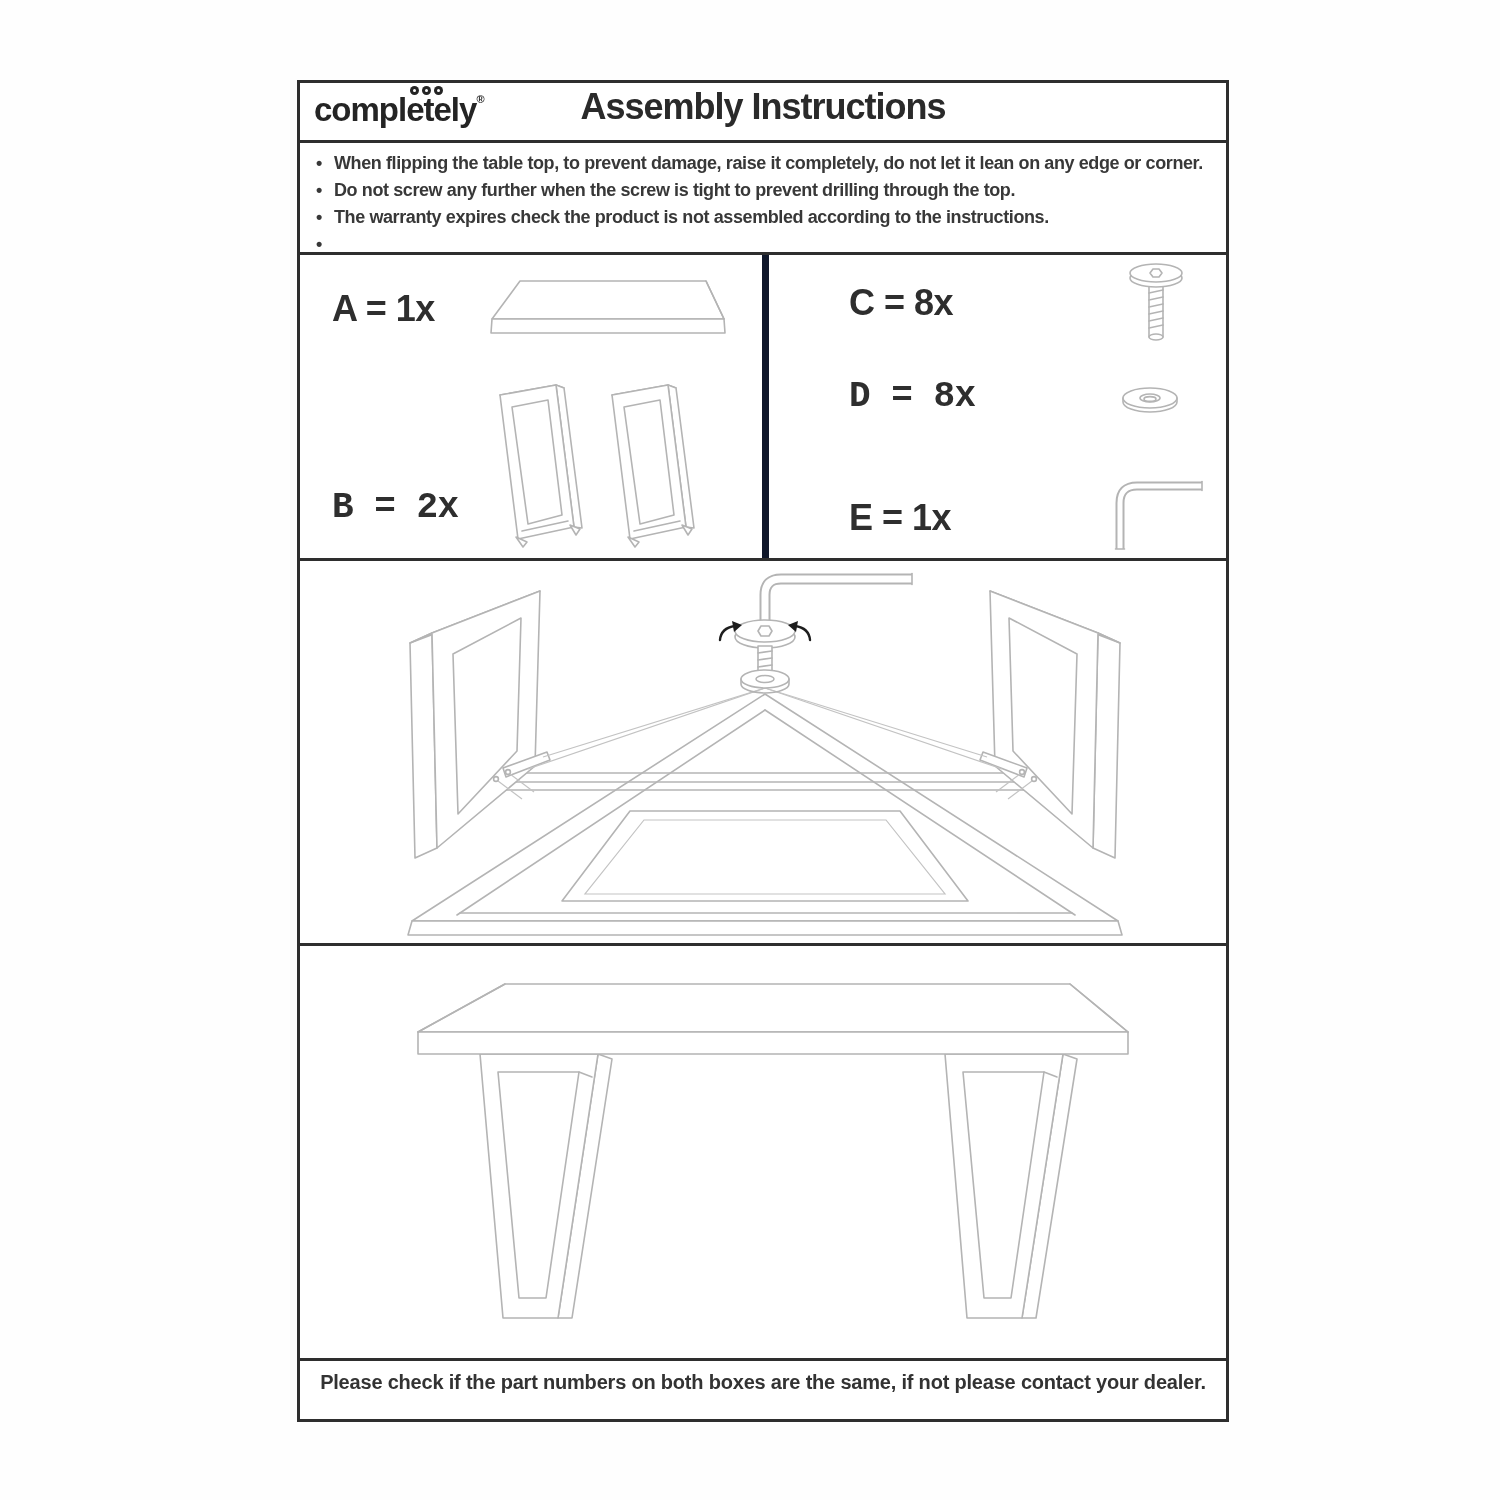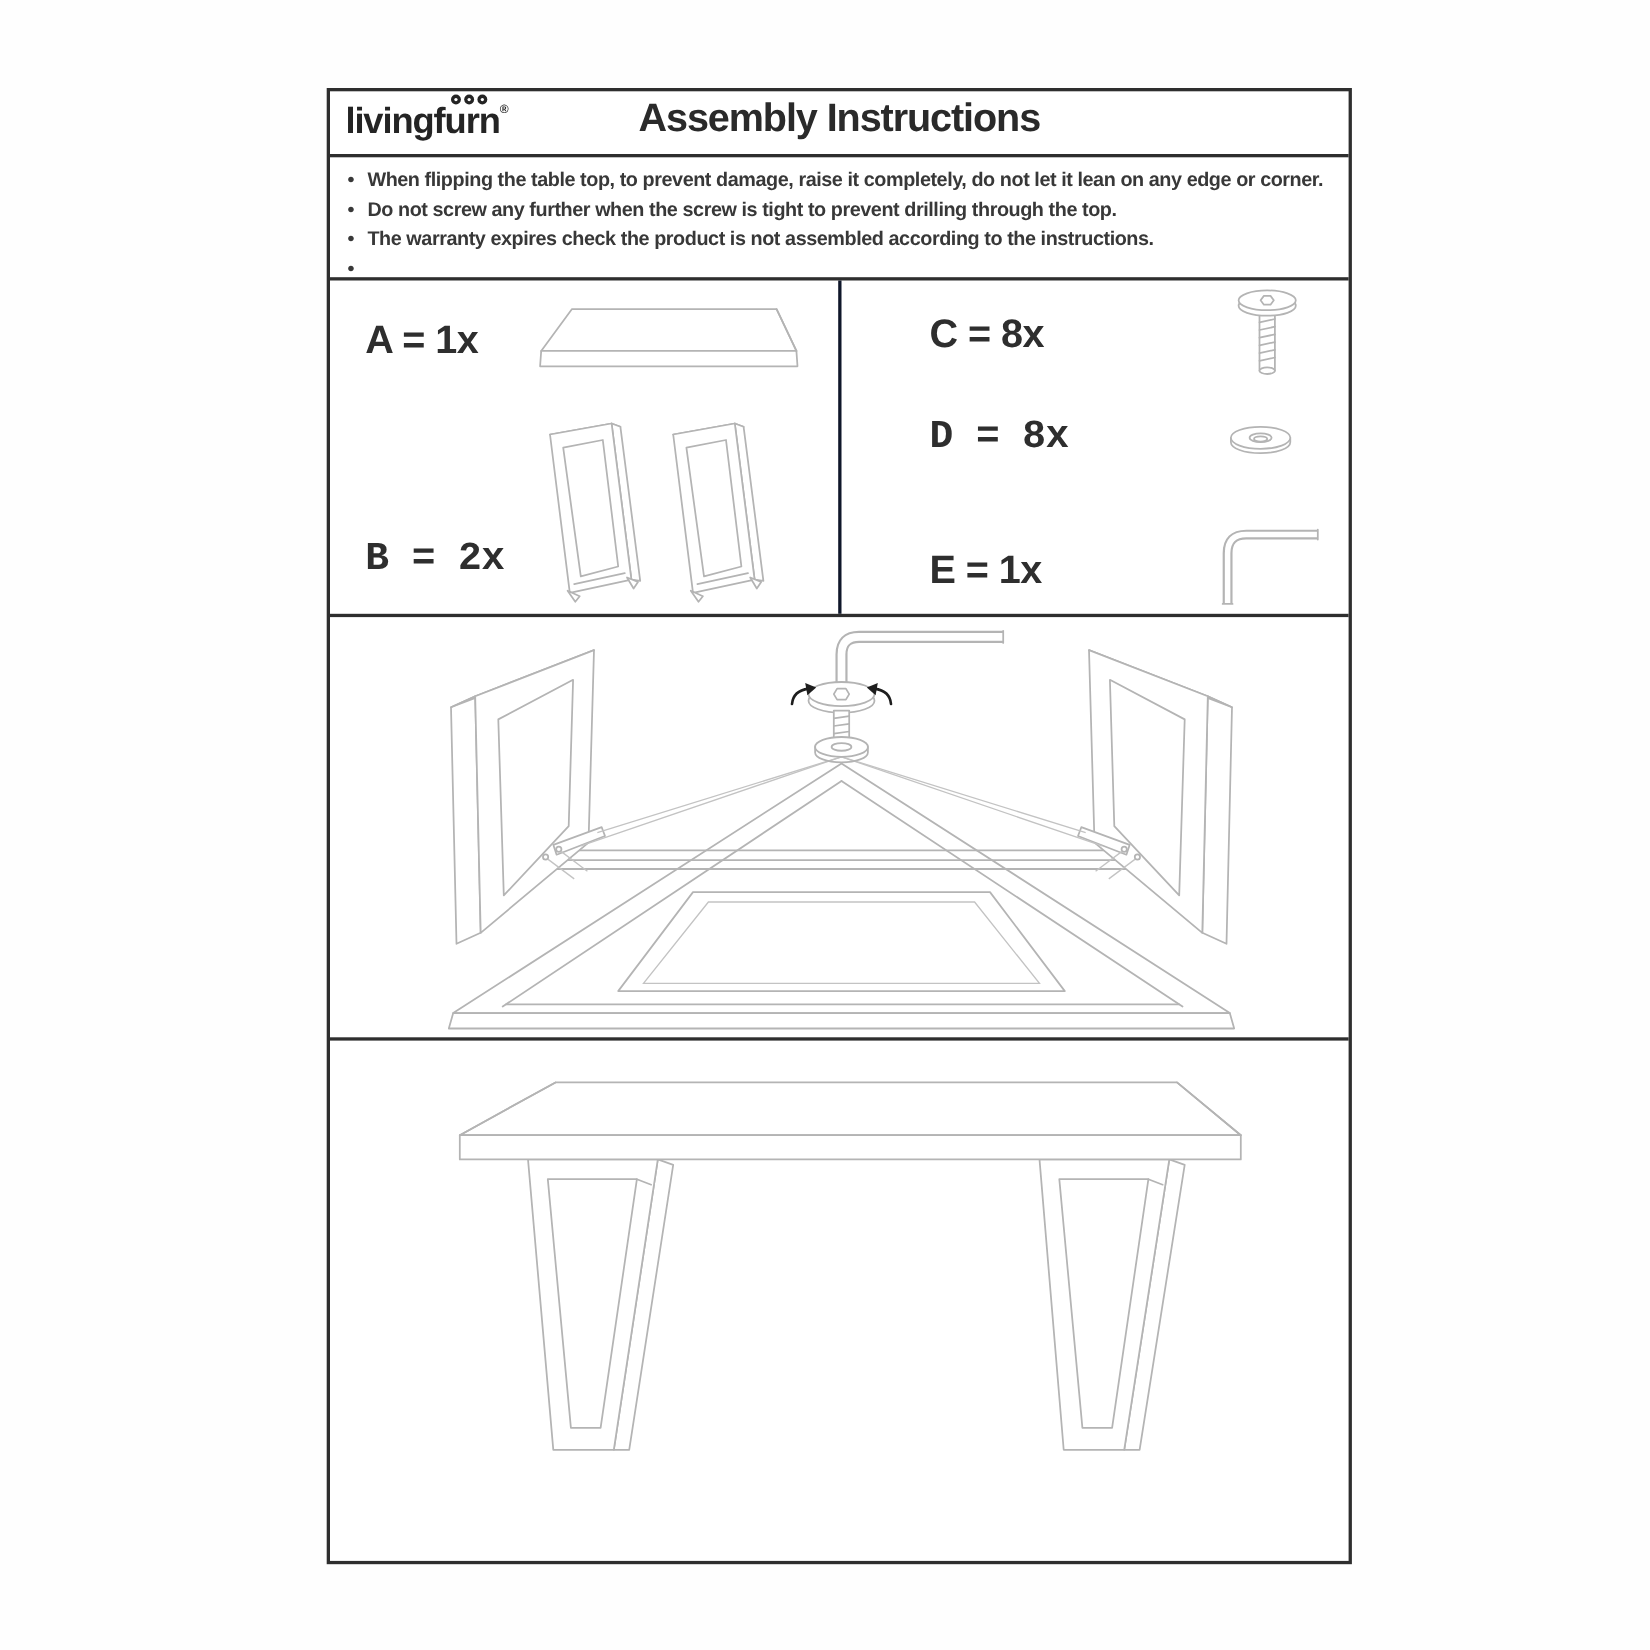--- a/index.html
+++ b/index.html
@@ -23,21 +23,21 @@
          font-size:36px;font-weight:600;letter-spacing:-1px;color:#2a2a2a;}
 
   
   .warnings{height:112px;flex:none;padding:7px 10px 0 16px;}
   .warning-row{display:flex;line-height:27px;font-size:18px;font-weight:600;letter-spacing:-0.4px;color:#383838;}
   .warning-row .bullet{width:18px;flex:none;}
 
   
   .parts{height:306px;flex:none;display:flex;}
   .parts-col{position:relative;height:100%;}
-  .parts-left{width:462px;flex:none;border-right:3px solid #0f172a;}
+  .parts-left{width:462px;flex:none;border-right:7px solid #0f172a;}
   .parts-right{flex:1;margin-left:32px;}
   .part-label{position:absolute;font-size:36px;font-weight:600;letter-spacing:-0.5px;color:#2e2e2e;line-height:1;}
 
   
   .assembly{height:385px;flex:none;}
   .finished{height:415px;flex:none;}
   .assembly svg,.finished svg{display:block;}
 
   
   .ftr{height:46px;flex:none;display:flex;align-items:center;justify-content:center;}
@@ -58,21 +58,21 @@
 <div class="page">
   <div class="document">
 
     <header class="hdr">
       <div class="logo">
         <div class="logo-dots">
             <i></i>
             <i></i>
             <i></i>
           </div>
-        <span class="logo-text">livingfurn</span><span class="logo-reg">®</span>
+        <span class="logo-text">completely</span><span class="logo-reg">®</span>
       </div>
       <h1 class="title">Assembly Instructions</h1>
     </header>
 
     <section class="warnings sec-divide">
       <div class="warning-row">
         <span class="bullet">•</span>
         <span>When flipping the table top, to prevent damage, raise it completely, do not let it lean on any edge or corner.</span>
       </div>
       <div class="warning-row">
@@ -246,15 +246,18 @@
 
         <g>
           <polygon class="fw" points="205,38 770,38 828,86 118,86"></polygon>
           <polygon class="fw" points="118,86 828,86 828,108 118,108"></polygon>
           <line class="ln" x1="770" y1="38" x2="828" y2="86"></line>
           <line class="ln" x1="205" y1="38" x2="118" y2="86"></line>
         </g>
       </svg>
     </section>
 
+    <footer class="ftr sec-divide">
+      <p>Please check if the part numbers on both boxes are the same, if not please contact your dealer.</p>
+    </footer>
 
   </div>
 </div>
 
 </body></html>

